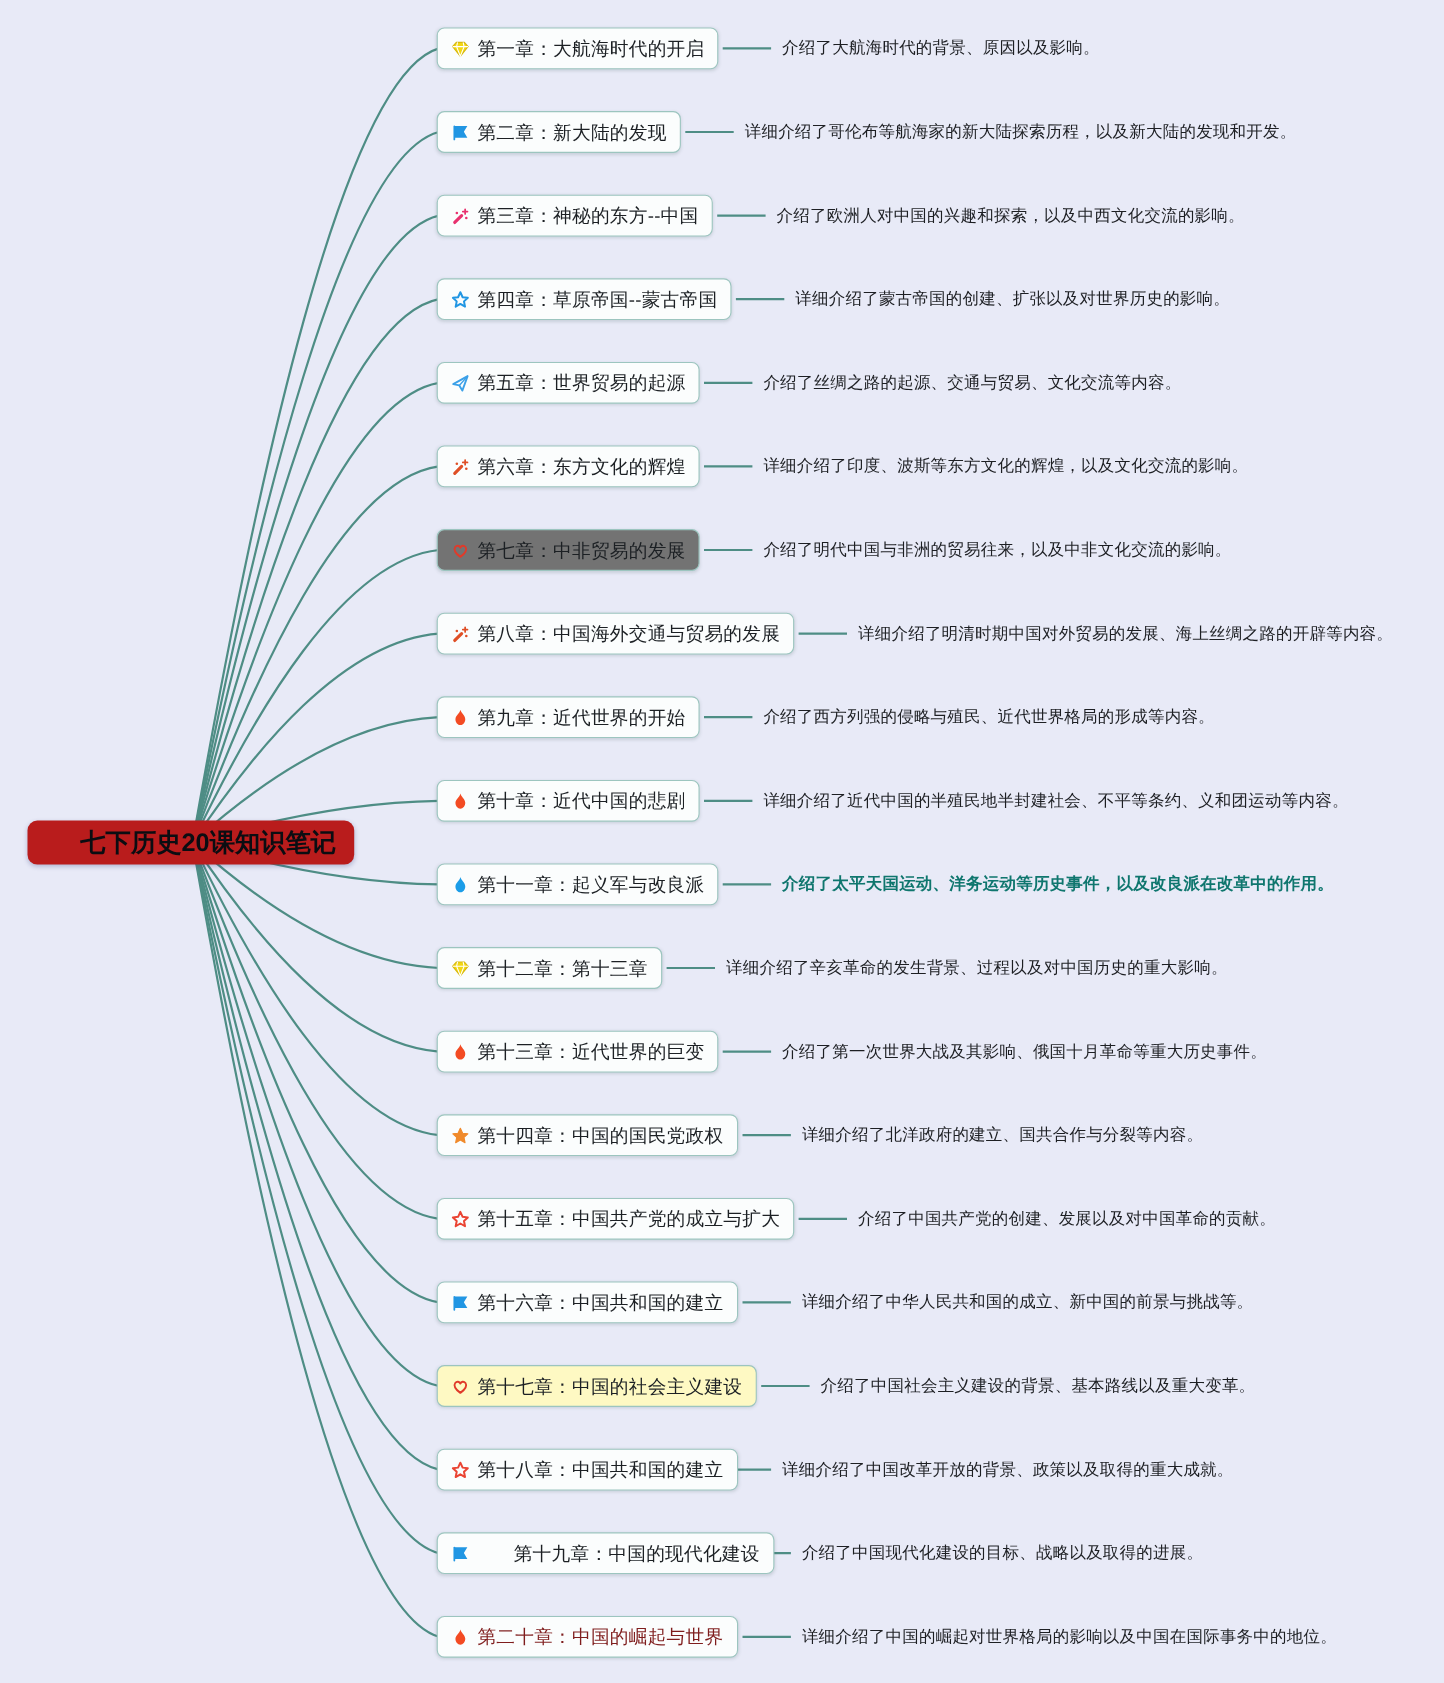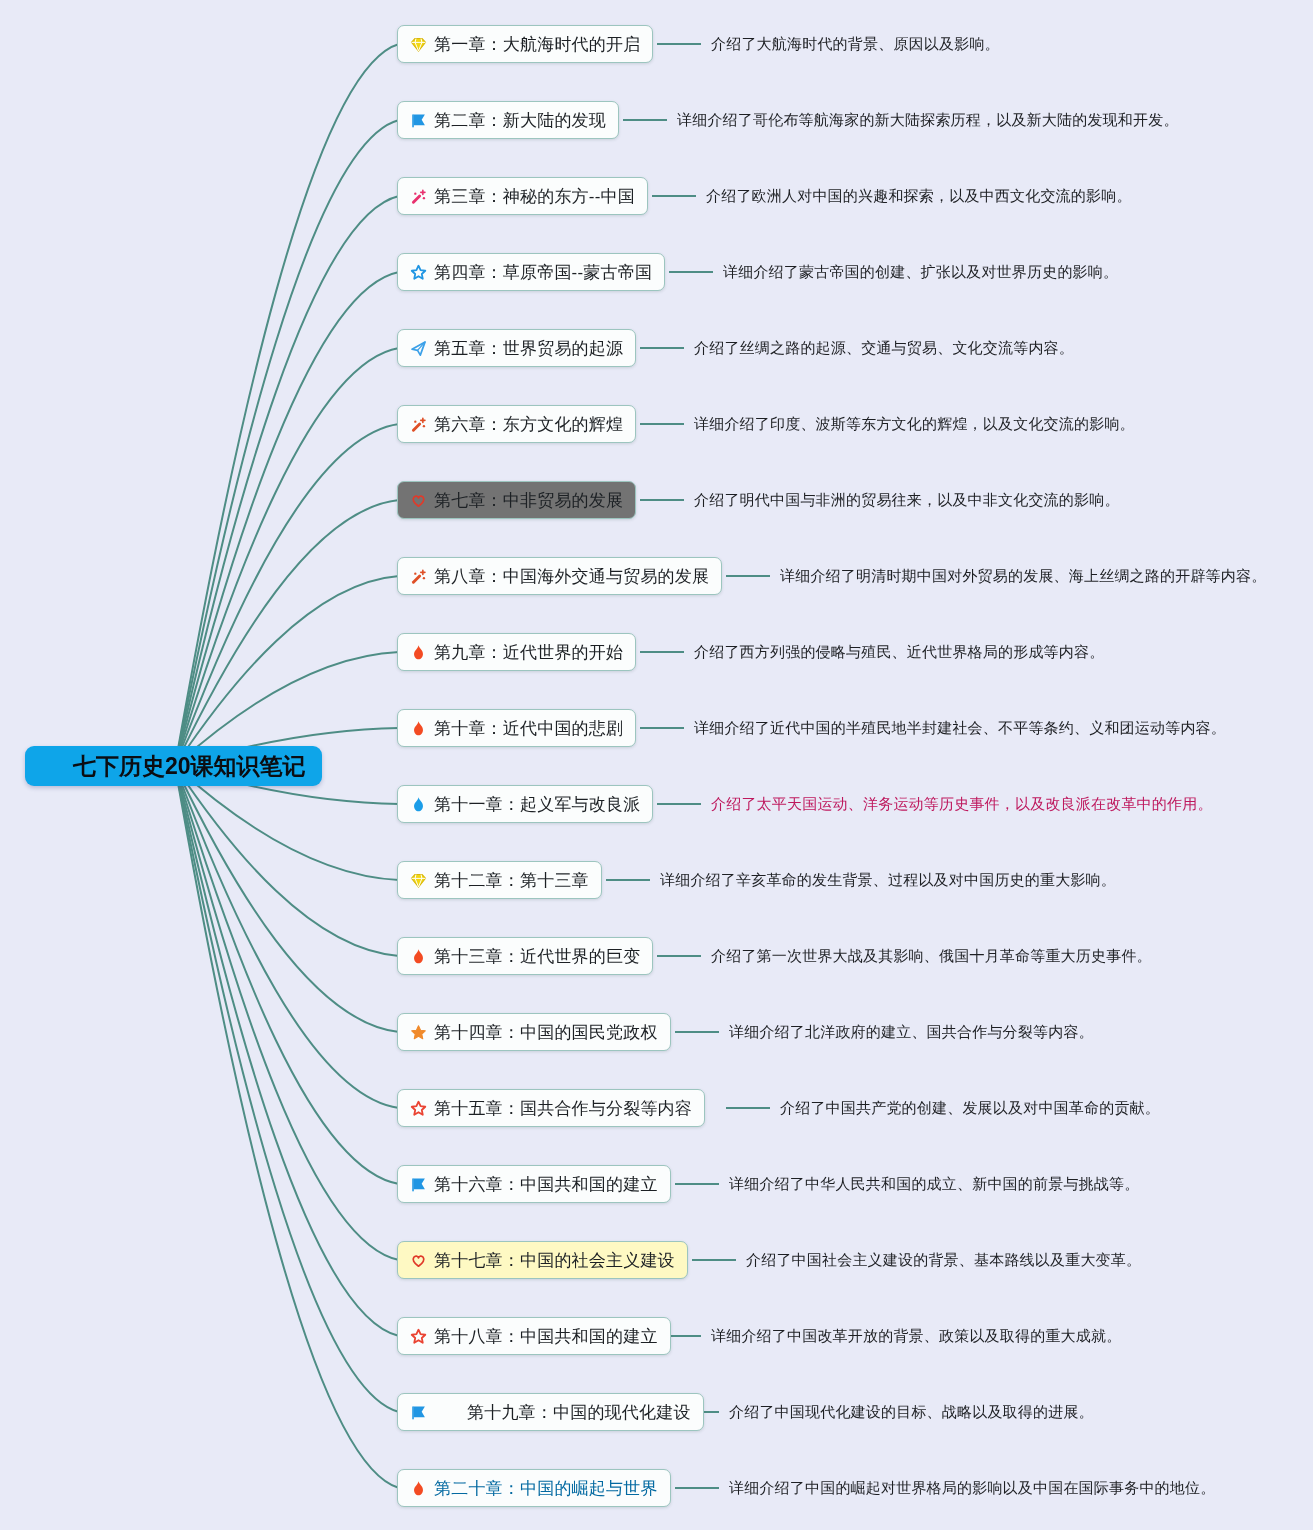--- a/index.html
+++ b/index.html
@@ -65,21 +65,21 @@
       <path d="M 675 1184 H 719" stroke="#4e8d85" stroke-width="2"></path>
       <path d="M 175 766 C 232 988.3, 312 1242.71, 399 1260" fill="none" stroke="#4e8d85" stroke-width="2"></path>
       <path d="M 692 1260 H 736" stroke="#4e8d85" stroke-width="2"></path>
       <path d="M 175 766 C 232 1022.5, 312 1316.05, 399 1336" fill="none" stroke="#4e8d85" stroke-width="2"></path>
       <path d="M 657 1336 H 701" stroke="#4e8d85" stroke-width="2"></path>
       <path d="M 175 766 C 232 1056.7, 312 1389.39, 399 1412" fill="none" stroke="#4e8d85" stroke-width="2"></path>
       <path d="M 675 1412 H 719" stroke="#4e8d85" stroke-width="2"></path>
       <path d="M 175 766 C 232 1090.9, 312 1462.73, 399 1488" fill="none" stroke="#4e8d85" stroke-width="2"></path>
       <path d="M 675 1488 H 719" stroke="#4e8d85" stroke-width="2"></path>
     </svg>
-  <div class="center-node" style="background: #0ea5e9; padding-left: 48px;">七下历史20课知识笔记</div>
+  <div class="center-node" style="background: #b91c1c; padding-left: 48px;">七下历史20课知识笔记</div>
   <div id="chapters">
       <div>
     <div class="chapter-node" style="left: 397px; top: 25px; background: rgb(251, 253, 253); border-color: rgb(156, 197, 191);">
       <span class="icon">
             <svg viewBox="0 0 16 16">
               <path d="M4.6 2.4 L11.4 2.4 L14.6 6 L8 14.2 L1.4 6 Z" fill="#f2d713" stroke="#d8b70c" stroke-width="1"></path>
               <path d="M1.4 6 H14.6 M5.6 2.4 L4.8 6 L8 14.2 L11.2 6 L10.4 2.4" fill="none" stroke="#ffffff" stroke-width="0.9"></path>
             </svg>
           </span>
       <span class="title" style="color: rgb(28, 32, 36);">第一章：大航海时代的开启</span>
@@ -198,21 +198,21 @@
   </div>
       <div>
     <div class="chapter-node" style="left: 397px; top: 785px; background: rgb(251, 253, 253); border-color: rgb(156, 197, 191);">
       <span class="icon">
             <svg viewBox="0 0 16 16">
               <path d="M8 1.2 C8.5 3.8 12.2 5.9 12.2 9.3 C12.2 12.1 10.3 14.3 8 14.3 C5.7 14.3 3.8 12.1 3.8 9.3 C3.8 7.5 4.9 6.2 5.7 5.3 C6.6 4.3 7.7 3 8 1.2 Z" fill="#1b9de8"></path>
             </svg>
           </span>
       <span class="title" style="color: rgb(28, 32, 36);">第十一章：起义军与改良派</span>
     </div>
-    <div class="desc" style="top: 804px; color: #be185d; left: 711px;">介绍了太平天国运动、洋务运动等历史事件，以及改良派在改革中的作用。</div>
+    <div class="desc" style="top: 804px; color: #0f766e; left: 711px; font-weight: bold;">介绍了太平天国运动、洋务运动等历史事件，以及改良派在改革中的作用。</div>
   </div>
       <div>
     <div class="chapter-node" style="left: 397px; top: 861px; background: rgb(251, 253, 253); border-color: rgb(156, 197, 191);">
       <span class="icon">
             <svg viewBox="0 0 16 16">
               <path d="M4.6 2.4 L11.4 2.4 L14.6 6 L8 14.2 L1.4 6 Z" fill="#f2d713" stroke="#d8b70c" stroke-width="1"></path>
               <path d="M1.4 6 H14.6 M5.6 2.4 L4.8 6 L8 14.2 L11.2 6 L10.4 2.4" fill="none" stroke="#ffffff" stroke-width="0.9"></path>
             </svg>
           </span>
       <span class="title" style="color: rgb(28, 32, 36);">第十二章：第十三章</span>
@@ -241,21 +241,21 @@
     </div>
     <div class="desc" style="top: 1032px; color: rgb(29, 31, 35); left: 729px;">详细介绍了北洋政府的建立、国共合作与分裂等内容。</div>
   </div>
       <div>
     <div class="chapter-node" style="left: 397px; top: 1089px; background: rgb(251, 253, 253); border-color: rgb(156, 197, 191);">
       <span class="icon">
             <svg viewBox="0 0 16 16">
               <path d="M8 1.6 L9.95 5.85 14.4 6.35 11.1 9.4 12 13.9 8 11.55 4 13.9 4.9 9.4 1.6 6.35 6.05 5.85 Z" fill="none" stroke="#ea4433" stroke-width="1.7" stroke-linejoin="round"></path>
             </svg>
           </span>
-      <span class="title" style="color: rgb(28, 32, 36);">第十五章：国共合作与分裂等内容</span>
+      <span class="title" style="color: rgb(28, 32, 36);">第十五章：中国共产党的成立与扩大</span>
     </div>
     <div class="desc" style="top: 1108px; color: rgb(29, 31, 35); left: 780px;">介绍了中国共产党的创建、发展以及对中国革命的贡献。</div>
   </div>
       <div>
     <div class="chapter-node" style="left: 397px; top: 1165px; background: rgb(251, 253, 253); border-color: rgb(156, 197, 191);">
       <span class="icon">
             <svg viewBox="0 0 16 16">
               <path d="M3.4 2.4 H14 L11 7.4 L14 12.4 H3.4 Z" fill="#2196e3"></path>
               <rect x="2.1" y="2" width="1.5" height="12.6" rx="0.75" fill="#2196e3"></rect>
             </svg>
@@ -298,18 +298,18 @@
     </div>
     <div class="desc" style="top: 1412px; color: rgb(29, 31, 35); left: 729px;">介绍了中国现代化建设的目标、战略以及取得的进展。</div>
   </div>
       <div>
     <div class="chapter-node" style="left: 397px; top: 1469px; background: rgb(251, 253, 253); border-color: rgb(156, 197, 191);">
       <span class="icon">
             <svg viewBox="0 0 16 16">
               <path d="M8 1.2 C8.5 3.8 12.2 5.9 12.2 9.3 C12.2 12.1 10.3 14.3 8 14.3 C5.7 14.3 3.8 12.1 3.8 9.3 C3.8 7.5 4.9 6.2 5.7 5.3 C6.6 4.3 7.7 3 8 1.2 Z" fill="#f34b23"></path>
             </svg>
           </span>
-      <span class="title" style="color: #0369a1;">第二十章：中国的崛起与世界</span>
+      <span class="title" style="color: #7f1d1d;">第二十章：中国的崛起与世界</span>
     </div>
     <div class="desc" style="top: 1488px; color: rgb(29, 31, 35); left: 729px;">详细介绍了中国的崛起对世界格局的影响以及中国在国际事务中的地位。</div>
   </div>
     </div>
 </div>
 
 </body></html>

